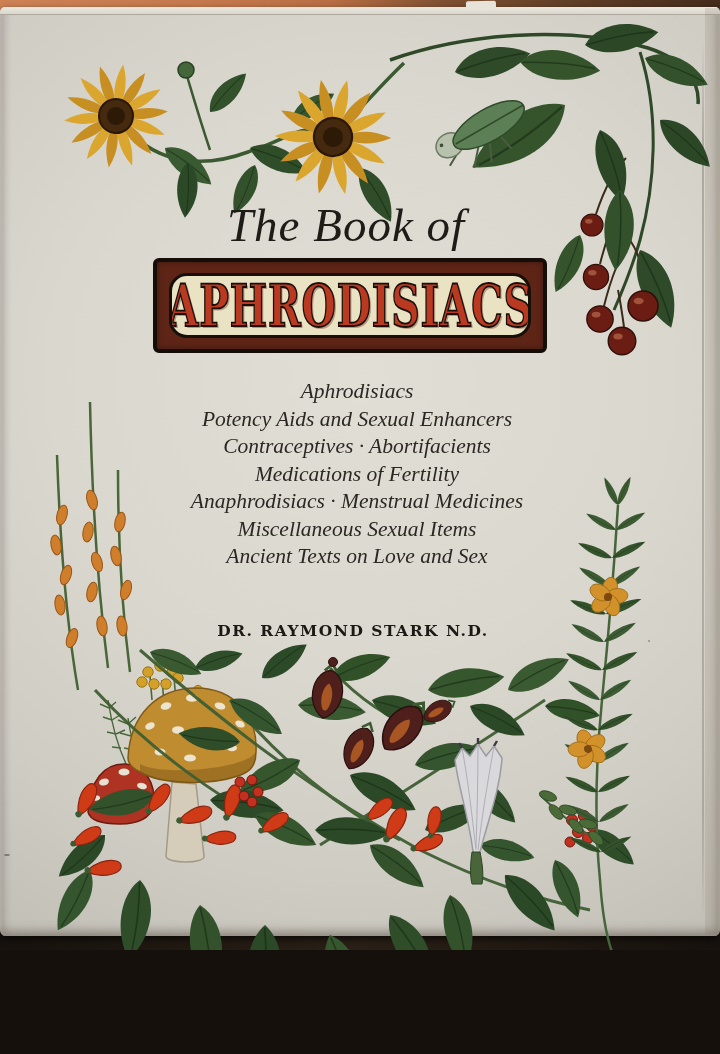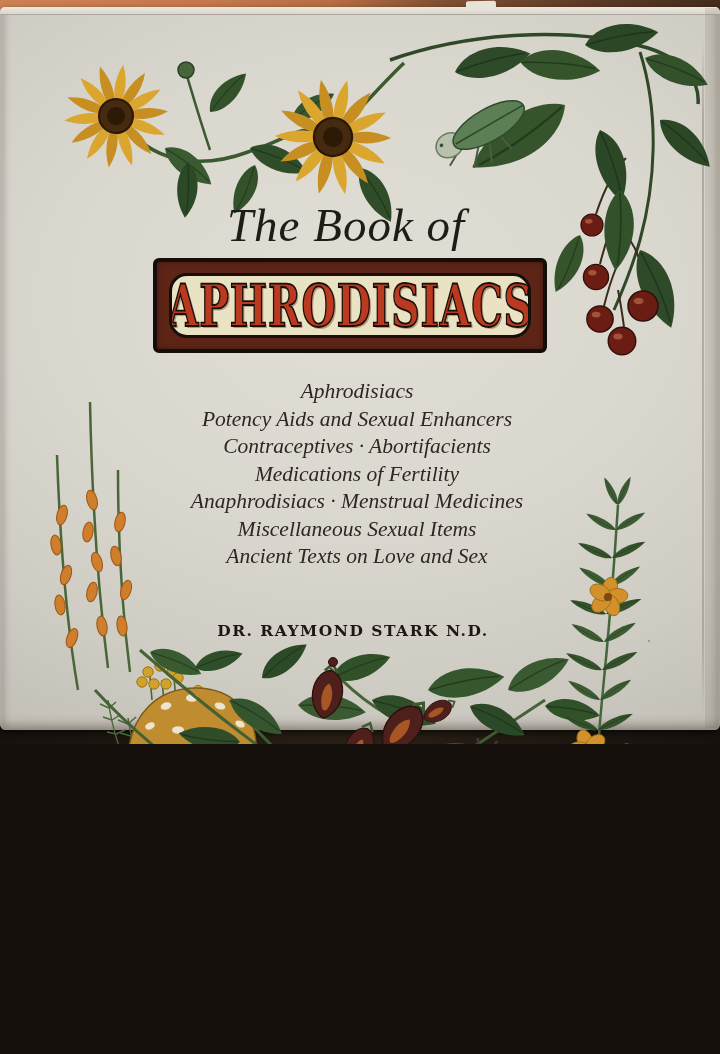--- a/index.html
+++ b/index.html
@@ -1,16 +1,16 @@
 <!DOCTYPE html>
 <html><head>
 <meta charset="utf-8">
 <style>
   html,body{margin:0;padding:0;background:#15100c;}
-  .photo{position:relative;width:720px;height:744px;overflow:hidden;background:#241c14;
+  .photo{position:relative;width:720px;height:950px;overflow:hidden;background:#241c14;
          font-family:"Liberation Serif", serif;}
   
   .strip-top{position:absolute;top:0;left:0;right:0;height:14px;
     background:linear-gradient(90deg,#cd8155 0%,#c6794e 28%,#b96e44 46%,#7e5031 62%,#5d3c26 82%,#452c1c 100%);}
   .strip-bottom{position:absolute;bottom:0;left:0;right:0;height:20px;
     background:linear-gradient(90deg,#17120e,#2a2016 50%,#17120e);}
   
   .book{position:absolute;left:0;right:0;top:7px;bottom:14px;border-radius:5px/7px;
     background:radial-gradient(ellipse 95% 72% at 50% 40%, #e1ded6 0%, #dad7cf 45%, #cfccc4 75%, #c1beb6 100%);
     box-shadow:inset 0 3px 4px rgba(255,255,255,.45), inset 0 -6px 10px rgba(70,58,45,.28),

